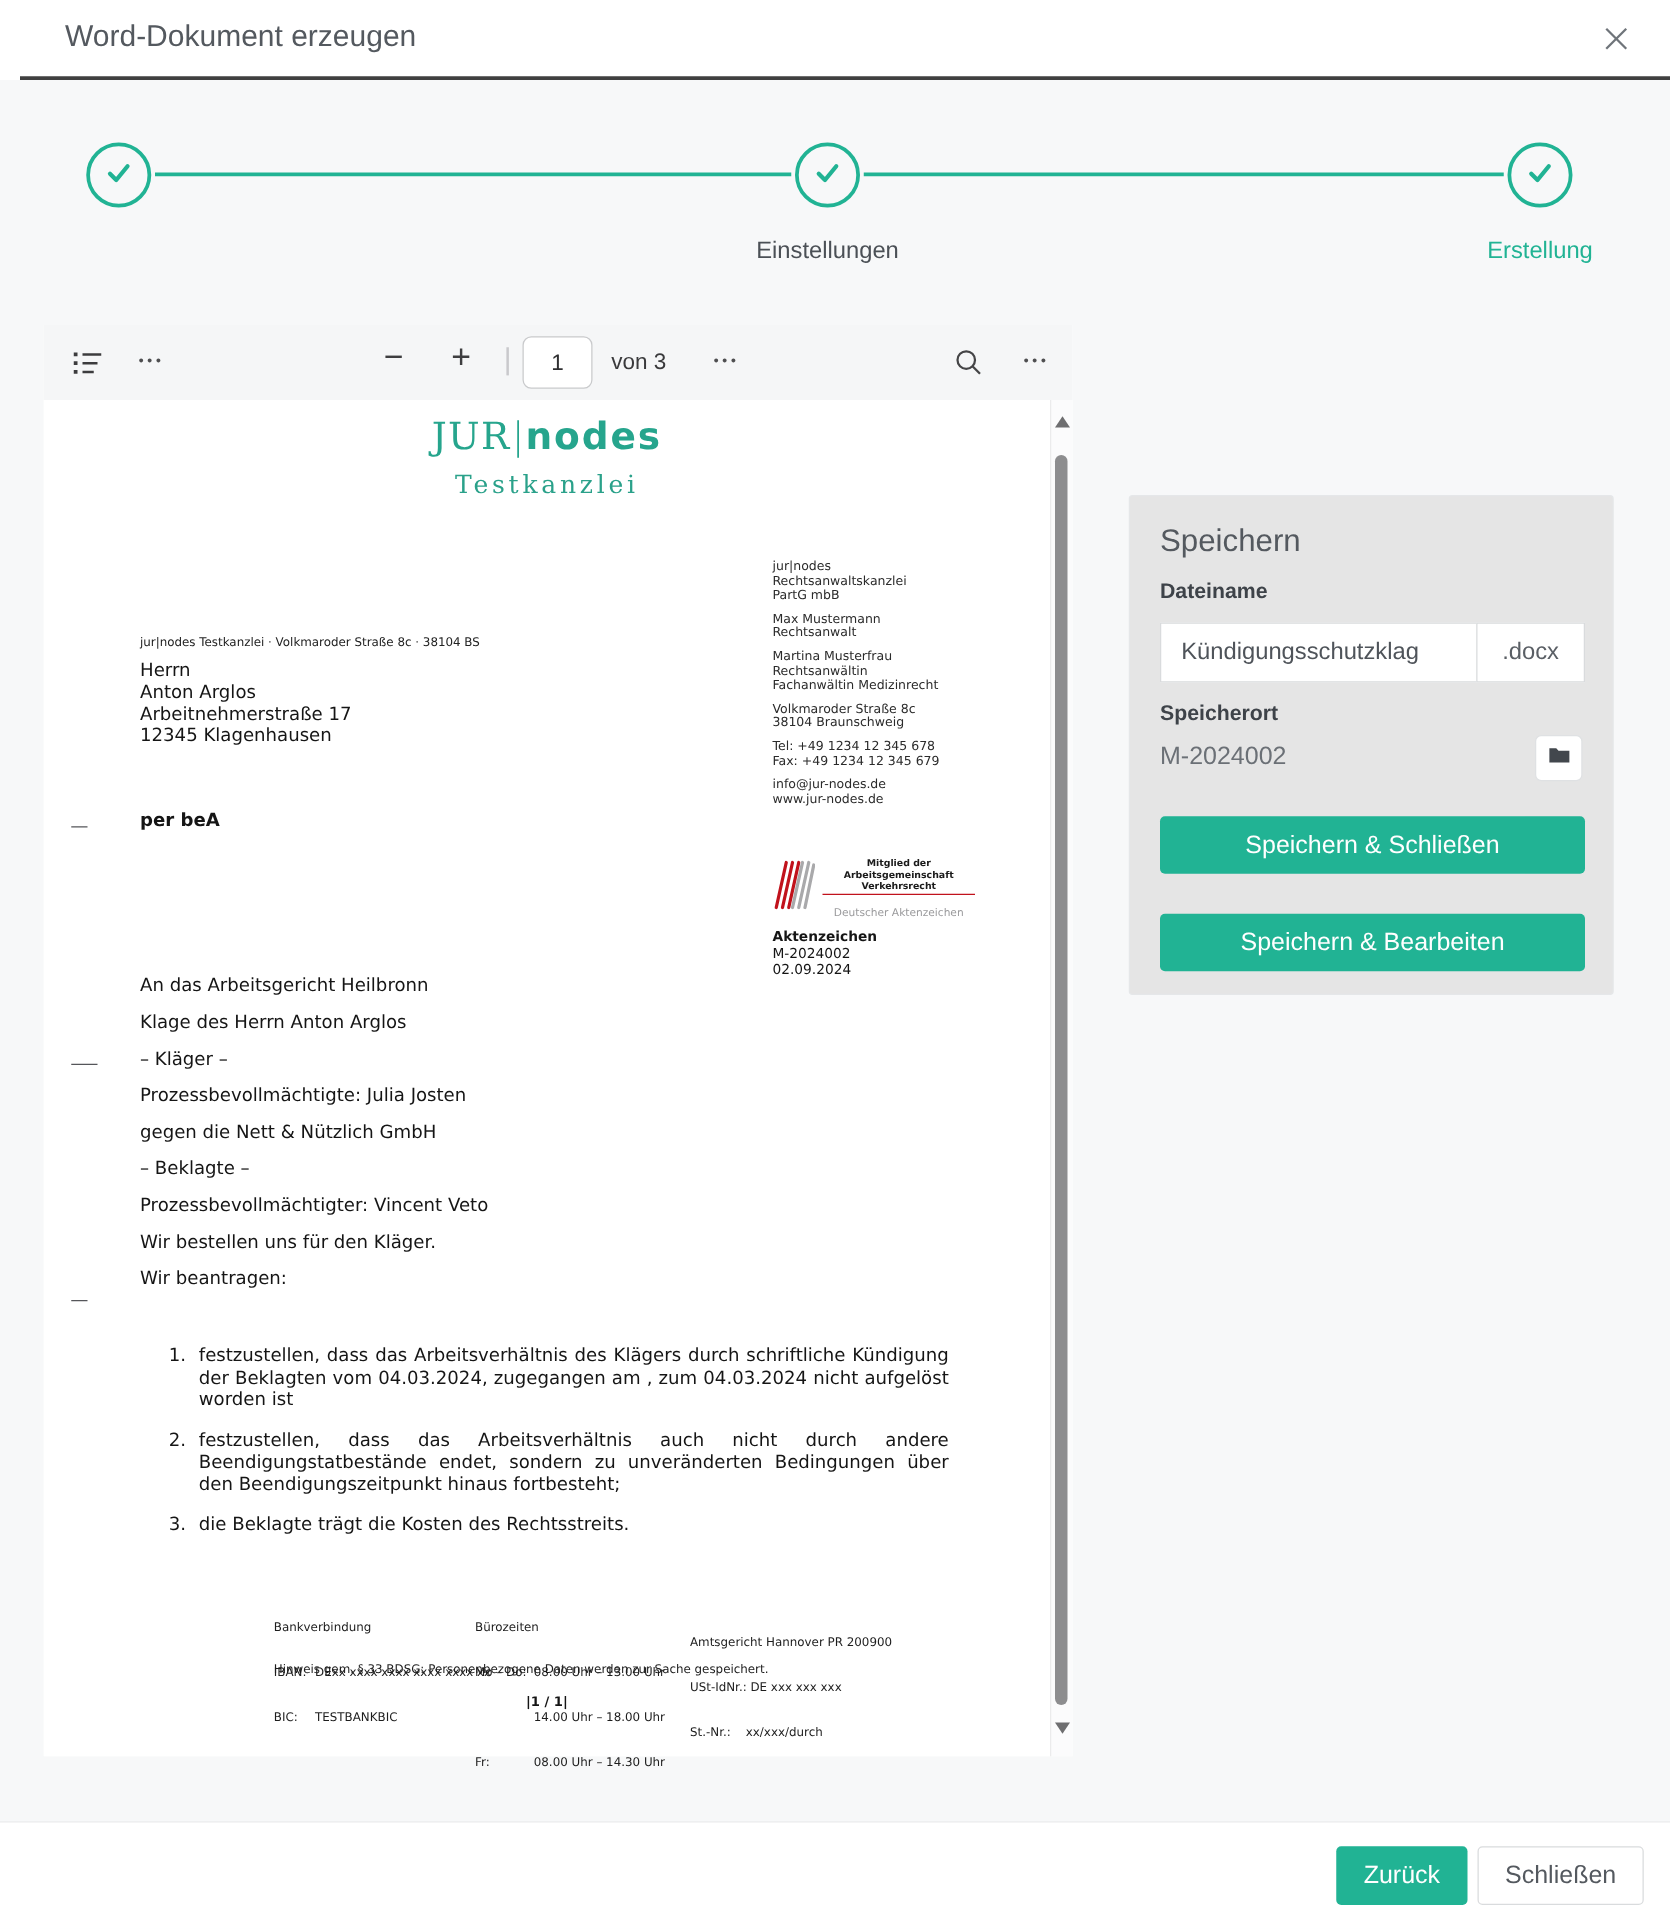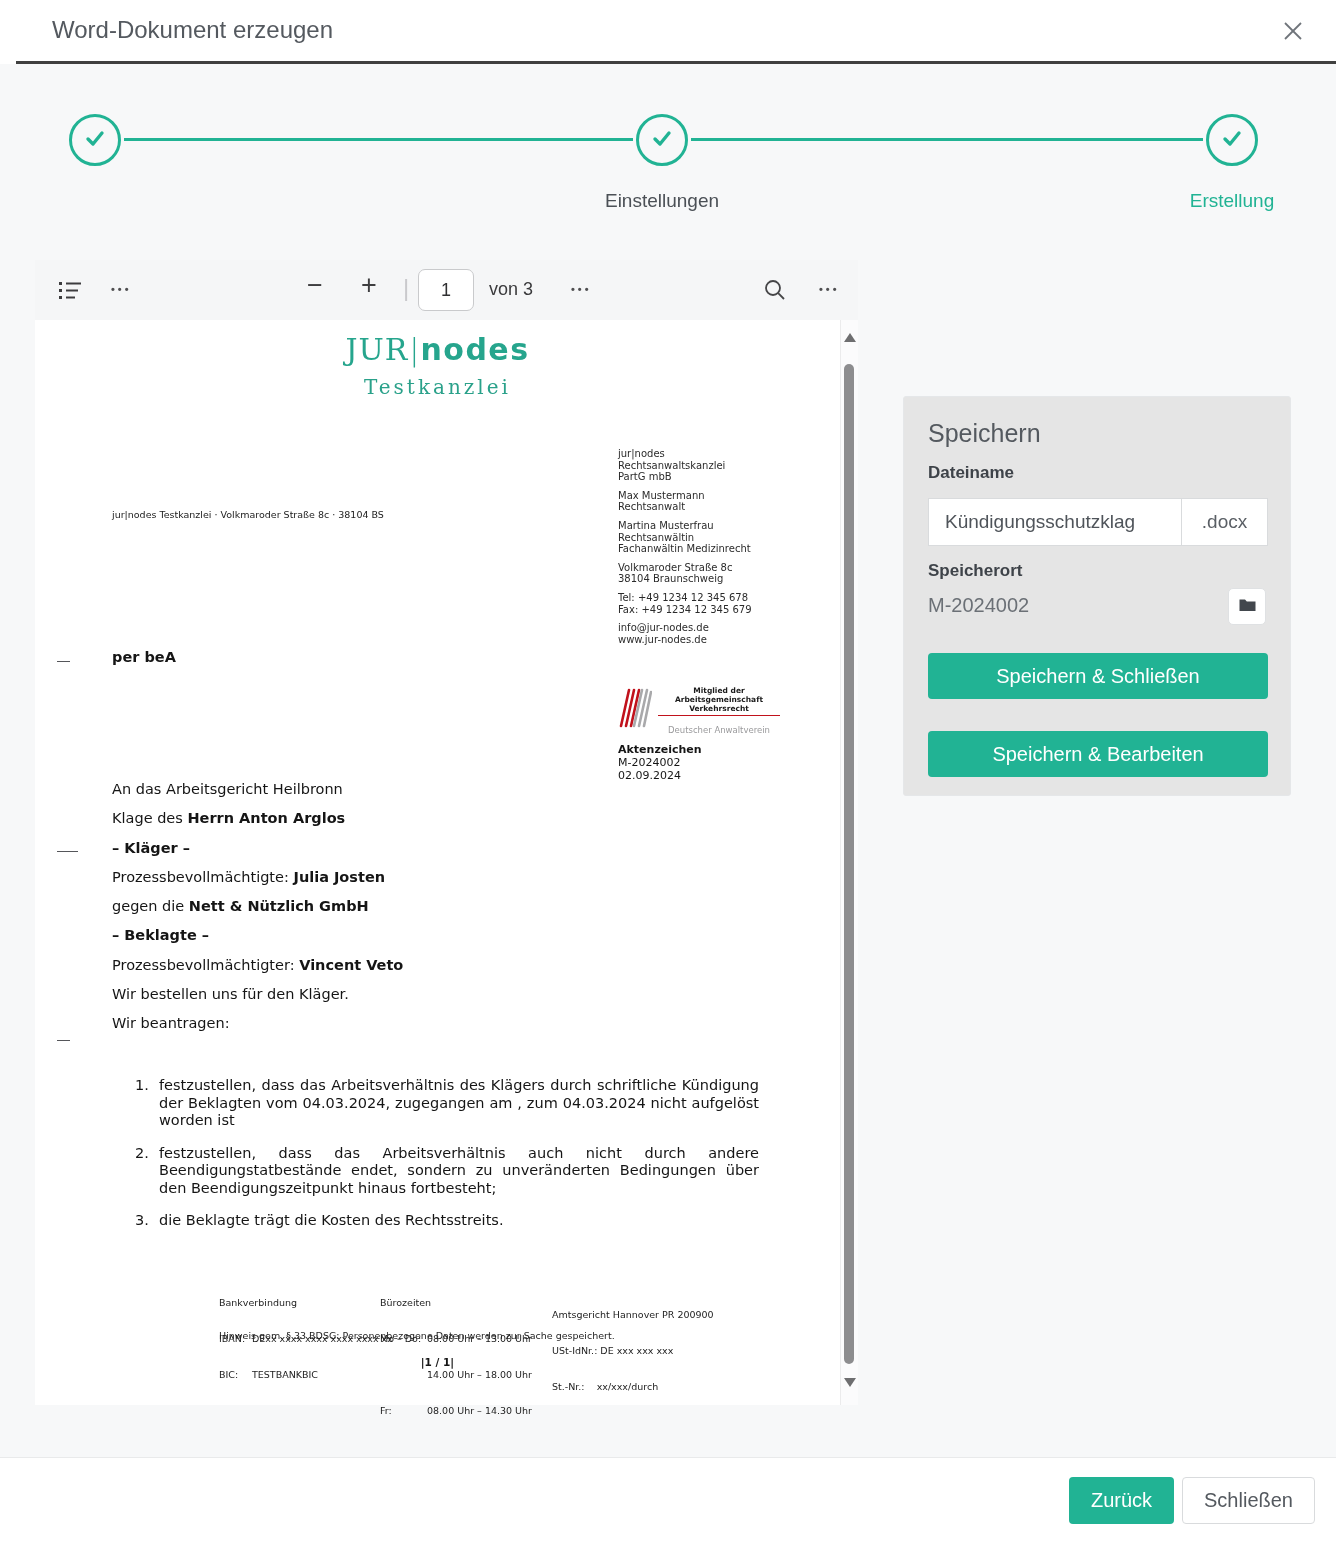--- a/index.html
+++ b/index.html
@@ -51,21 +51,21 @@
 
   .sender-line { position:absolute; left:77px; top:189px; font-size:9.5px; color:#222; }
   .recipient { position:absolute; left:77px; top:209px; font-size:14.5px; line-height:17.4px; }
   .recipient span { display:block; }
   .delivery { position:absolute; left:77px; top:329px; font-size:14.5px; font-weight:bold; }
 
   .fold-mark { position:absolute; height:1px; background:#55565a; }
 
   .body-lines { position:absolute; left:77px; top:460px; font-size:14.5px; }
   .bline { line-height:18px; margin-bottom:11.3px; }
-  .bline b { font-weight:bold; }
+  .bline b { font-weight:normal; }
 
   .claims { position:absolute; left:100px; top:757px; width:625px; font-size:14.5px; }
   .claim { display:flex; margin-bottom:14.5px; }
   .claim-num { width:24px; flex:none; line-height:17.7px; }
   .claim-text { width:600px; text-align:justify; line-height:17.7px; }
 
   .f-col { position:absolute; font-size:9.5px; line-height:12px; color:#1d1d1d; white-space:pre; }
   .f-row { display:flex; }
   .f-label1 { width:33px; }
   .f-label2 { width:47px; }
@@ -201,20 +201,26 @@
           <span>Tel: +49 1234 12 345 678</span>
           <span>Fax: +49 1234 12 345 679</span>
         </div>
         <div class="info-group">
           <span>info@jur-nodes.de</span>
           <span>www.jur-nodes.de</span>
         </div>
       </div>
 
       <div class="sender-line">jur|nodes Testkanzlei · Volkmaroder Straße 8c · 38104 BS</div>
+      <div class="recipient">
+        <span>Herrn</span>
+        <span>Anton Arglos</span>
+        <span>Arbeitnehmerstraße 17</span>
+        <span>12345 Klagenhausen</span>
+      </div>
       <div class="delivery">per beA</div>
 
       <div class="fold-mark" style="left:22px; top:341px; width:13px;"></div>
       <div class="fold-mark" style="left:22px; top:531px; width:21px;"></div>
       <div class="fold-mark" style="left:22px; top:720px; width:13px;"></div>
 
       <div class="badge">
         <span>
           <svg width="34" height="42" viewBox="0 0 34 42">
             <g stroke="#c1121c" stroke-width="2.6" stroke-linecap="round">
@@ -226,21 +232,21 @@
               <line x1="16" y1="40" x2="24" y2="4"></line>
                 <line x1="21" y1="40" x2="29" y2="4"></line>
                 <line x1="26" y1="40" x2="33" y2="6"></line>
             </g>
           </svg>
         </span>
         <span class="badge-text">
           <span class="badge-b1" style="display:block;">Mitglied der Arbeitsgemeinschaft</span>
           <span class="badge-b1" style="display:block;">Verkehrsrecht</span>
           <hr class="badge-hr">
-          <span class="badge-org">Deutscher Anwaltverein</span>
+          <span class="badge-org">Deutscher Aktenzeichen</span>
         </span>
       </div>
 
       <div class="case-ref">
         <span class="lbl">Aktenzeichen</span>
         <span>M-2024002</span>
         <span>02.09.2024</span>
       </div>
 
       <div class="body-lines">

